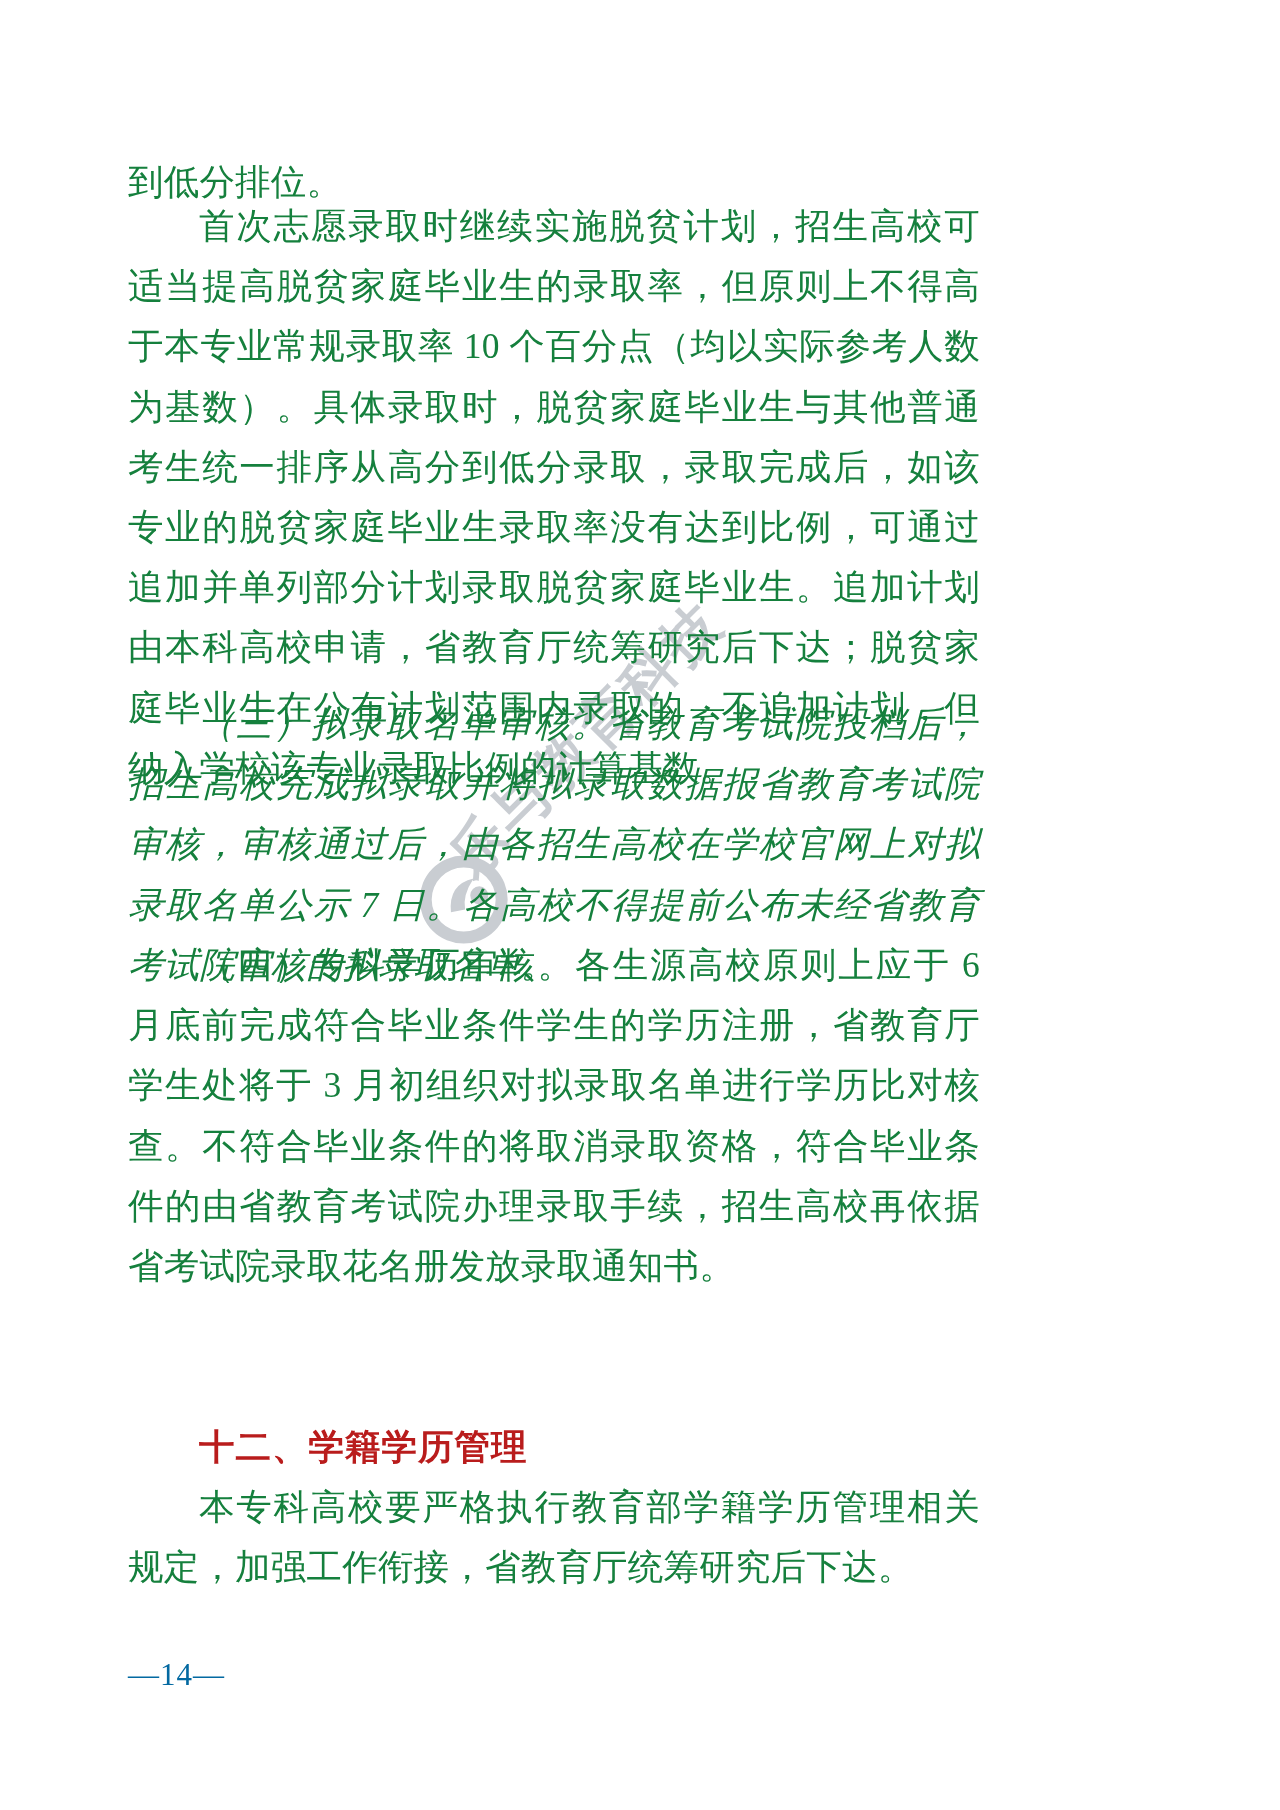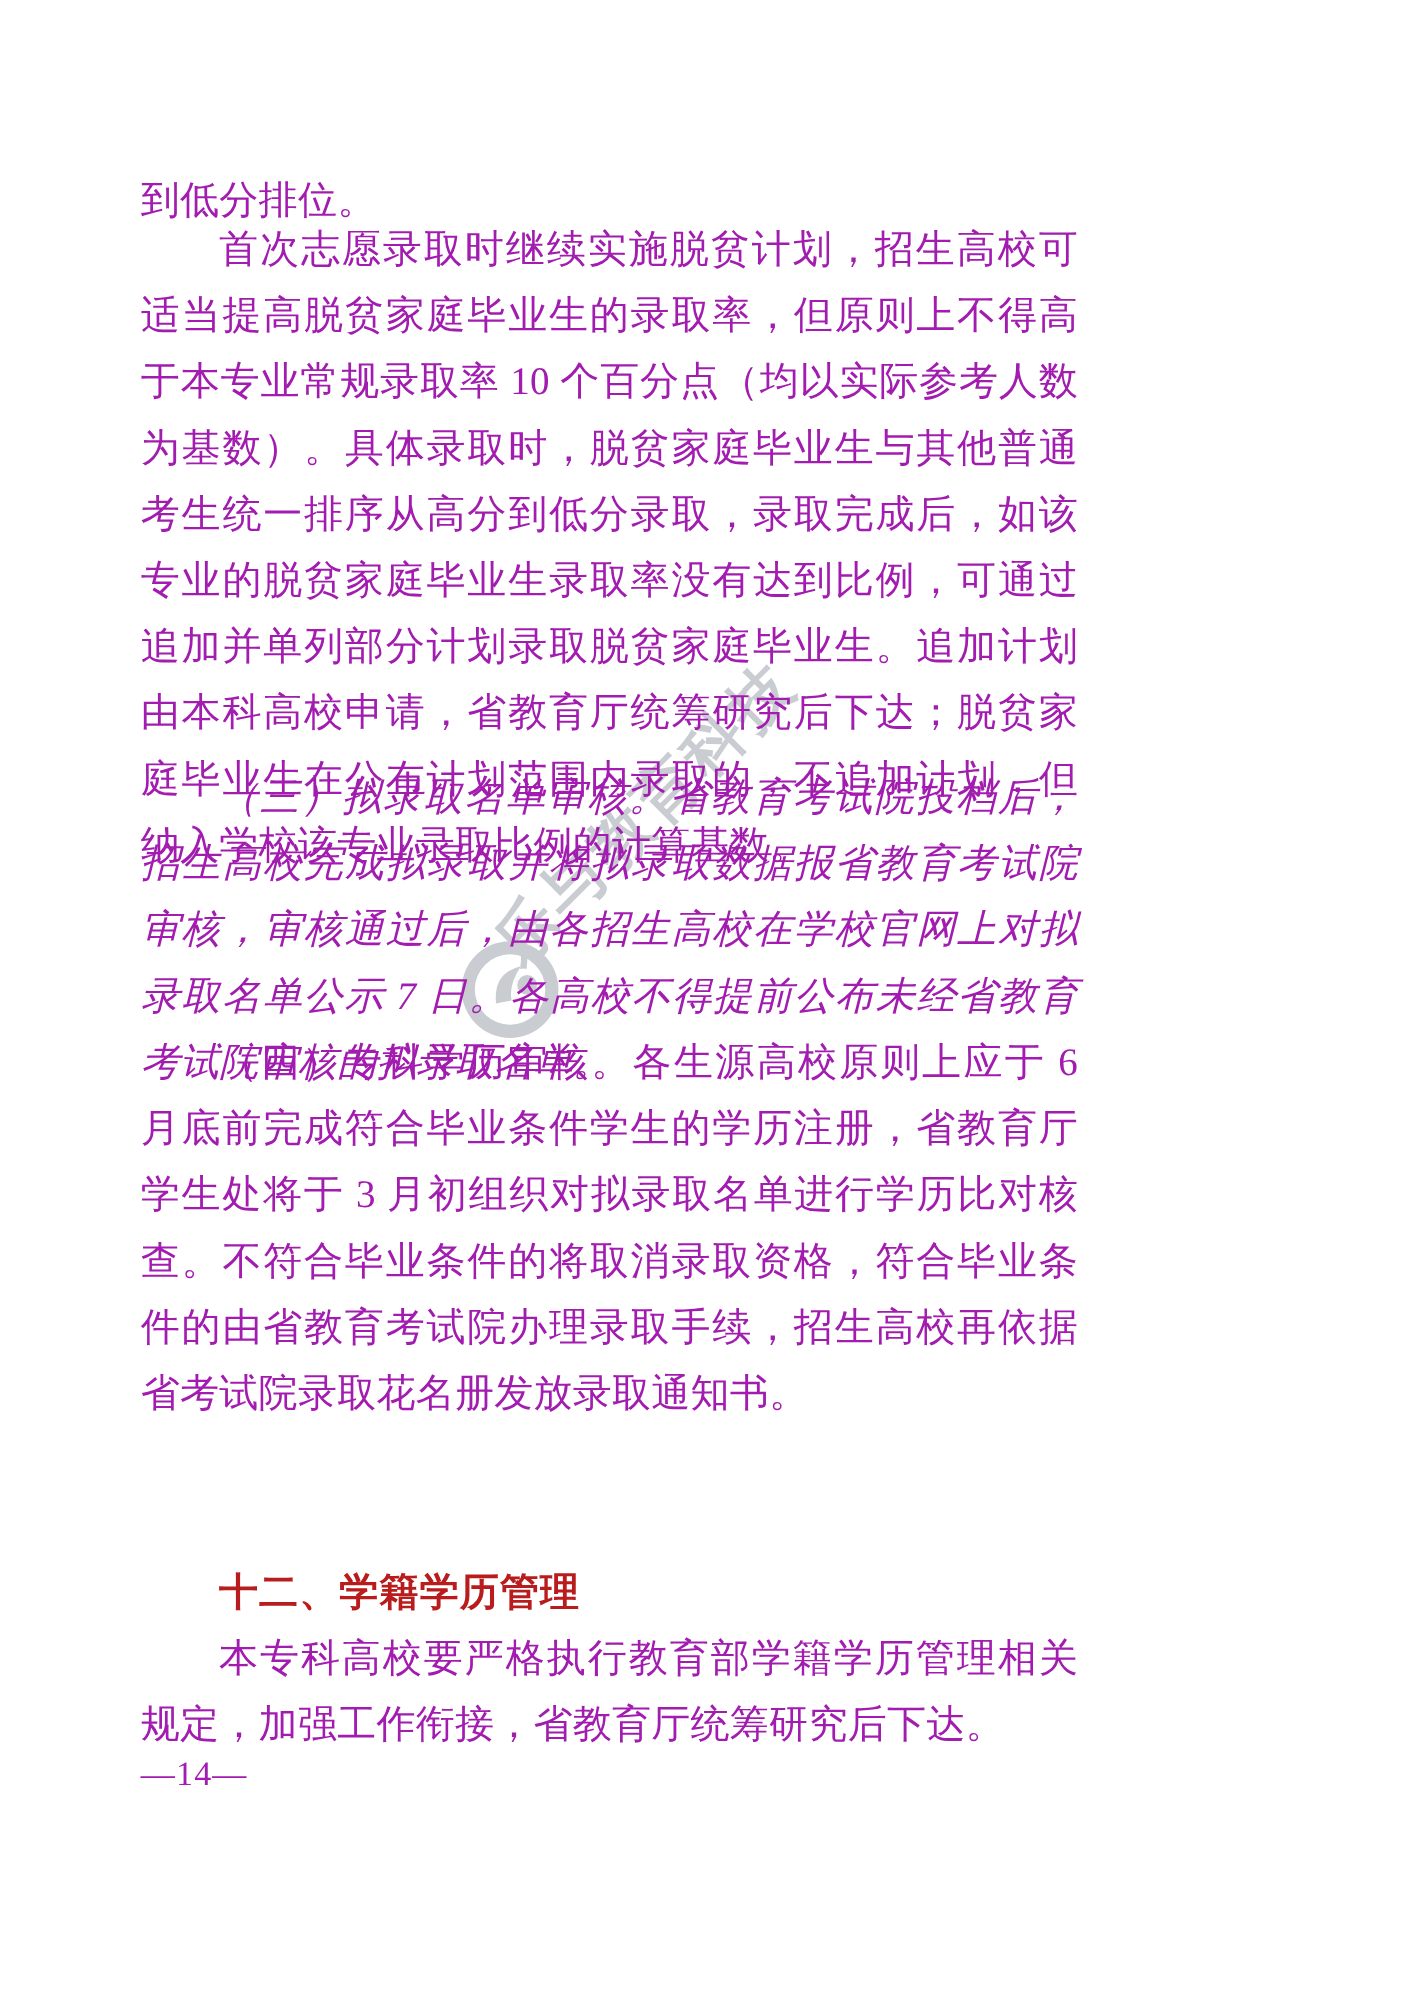--- a/index.html
+++ b/index.html
@@ -56,21 +56,21 @@
   .body-block {
     position: absolute;
     left: 128px;
     width: 852px;
   }
 
   p.para {
     margin: 0;
     font-size: 35.5px;
     line-height: 60.2px;
-    color: #a21caf;
+    color: #15803d;
     text-align: justify;
     text-justify: inter-ideograph;
     letter-spacing: 0.2px;
     font-family: "Liberation Serif", "DejaVu Serif", serif;
   }
   p.indent {
     text-indent: 2em;
   }
   p.cont {
     text-indent: 0;
@@ -83,24 +83,24 @@
     font-weight: 700;
     color: #b91c1c;
     text-indent: 2em;
     font-family: "Liberation Sans", "DejaVu Sans", sans-serif;
     letter-spacing: 1px;
   }
 
   .page-number {
     position: absolute;
     left: 128px;
-    top: 1593px;
+    top: 1655px;
     font-size: 31px;
     line-height: 40px;
-    color: #a21caf;
+    color: #0369a1;
     letter-spacing: 1px;
     font-family: "Liberation Serif", "DejaVu Serif", serif;
     z-index: 2;
   }
 </style>
 </head>
 <body>
 
 <div id="page">
 

